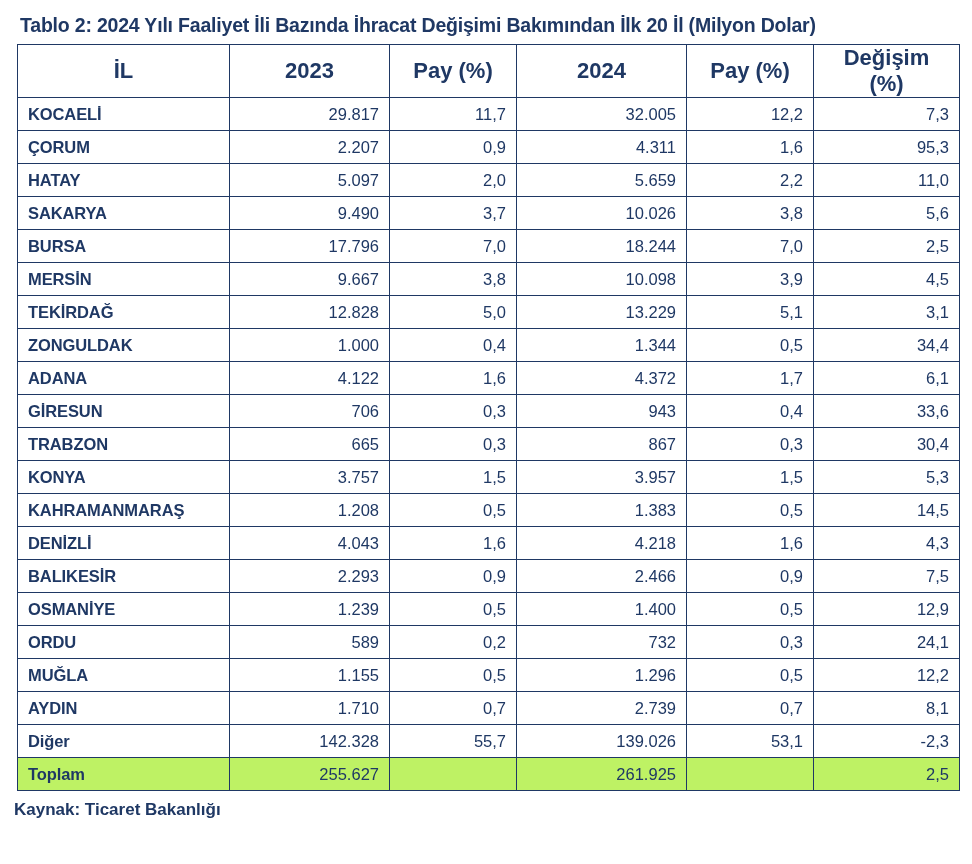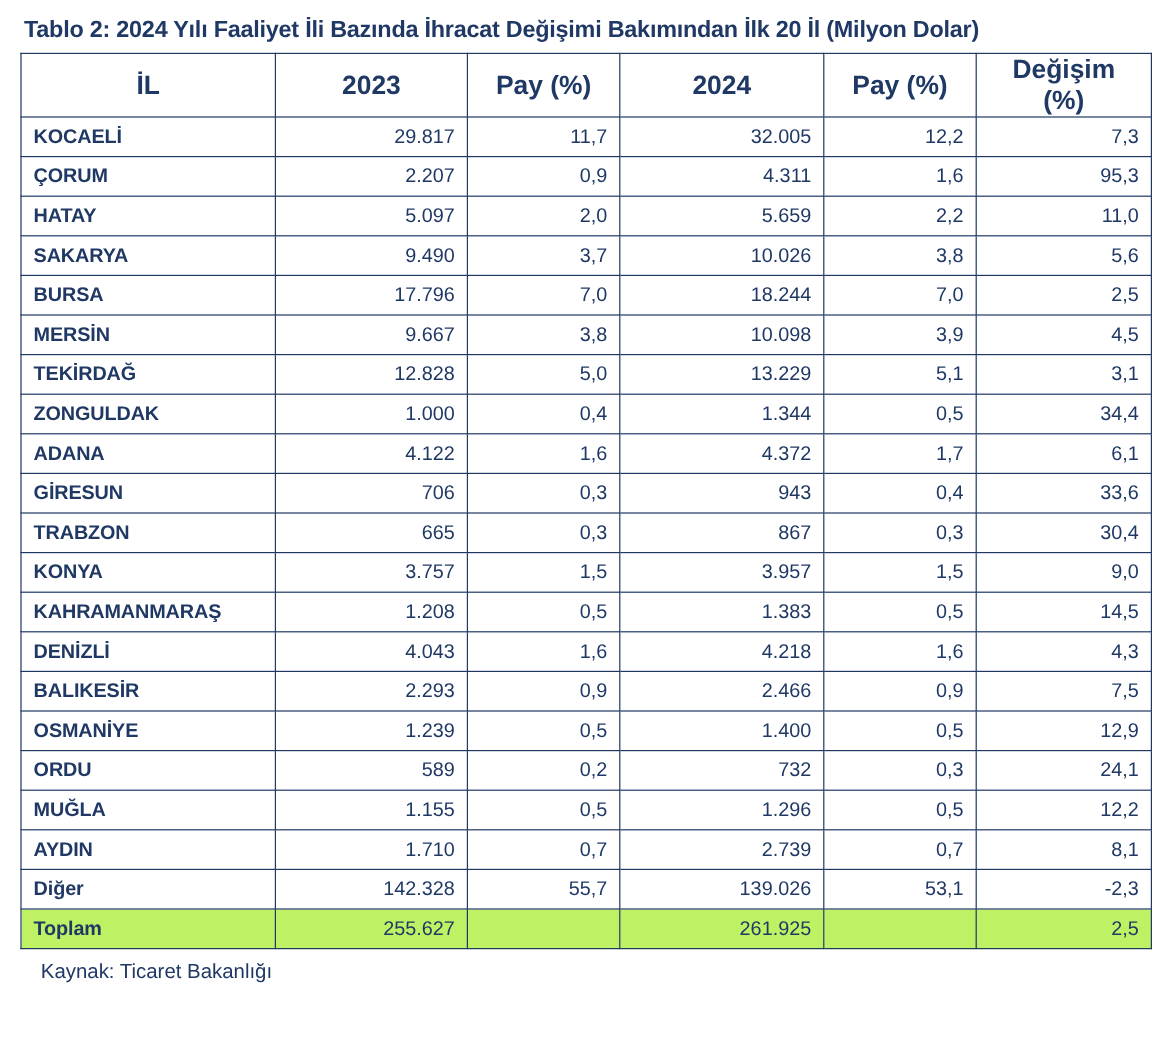--- a/index.html
+++ b/index.html
@@ -68,23 +68,23 @@
     font-weight: bold;
   }
   tr.total td {
     background: #bef264;
     font-weight: bold;
   }
   tr.total td.num {
     font-weight: normal;
   }
   .source {
-    margin: 9px 0 0 20px;
+    margin: 9px 0 0 0;
     font-size: 17px;
-    font-weight: normal;
+    font-weight: bold;
     color: #1f3864;
   }
 </style>
 </head>
 <body>
 
 <div class="page">
 
   <div class="table-title">Tablo 2: 2024 Yılı Faaliyet İli Bazında İhracat Değişimi Bakımından İlk 20 İl (Milyon Dolar)</div>
 
@@ -195,21 +195,21 @@
           <td class="num">867</td>
           <td class="num">0,3</td>
           <td class="num">30,4</td>
         </tr>
         <tr>
           <td class="city">KONYA</td>
           <td class="num">3.757</td>
           <td class="num">1,5</td>
           <td class="num">3.957</td>
           <td class="num">1,5</td>
-          <td class="num">9,0</td>
+          <td class="num">5,3</td>
         </tr>
         <tr>
           <td class="city">KAHRAMANMARAŞ</td>
           <td class="num">1.208</td>
           <td class="num">0,5</td>
           <td class="num">1.383</td>
           <td class="num">0,5</td>
           <td class="num">14,5</td>
         </tr>
         <tr>

